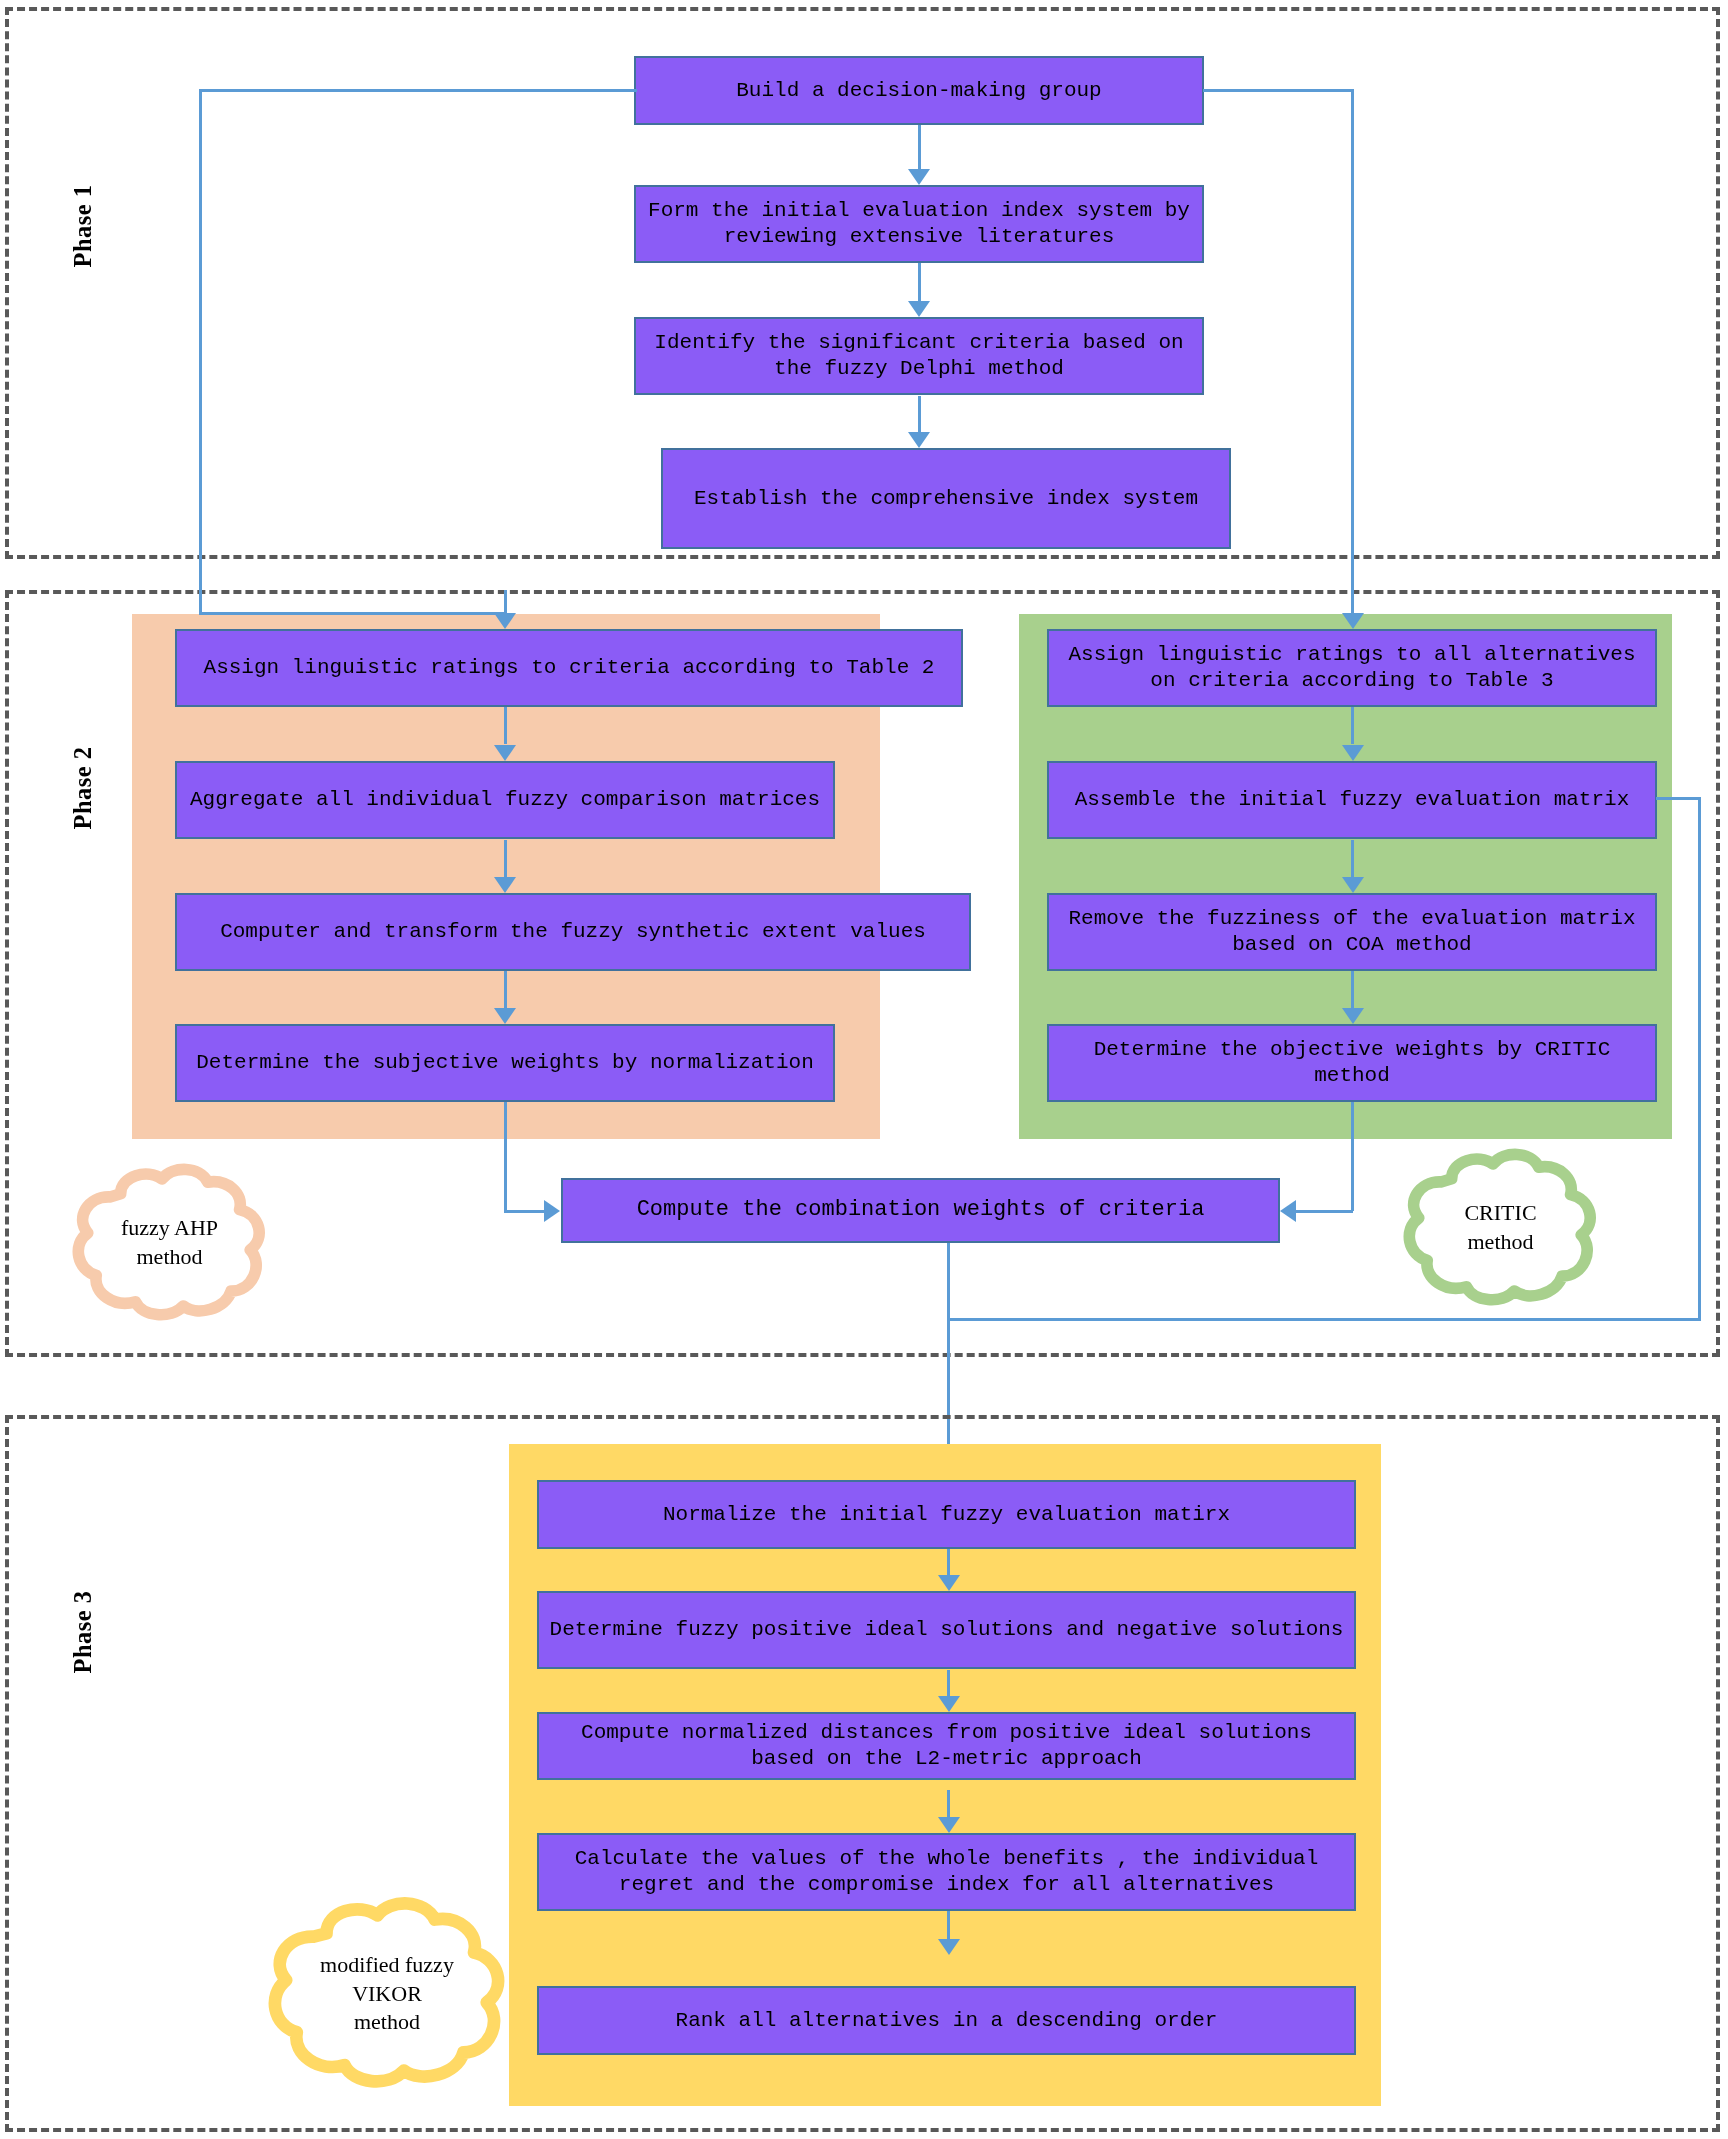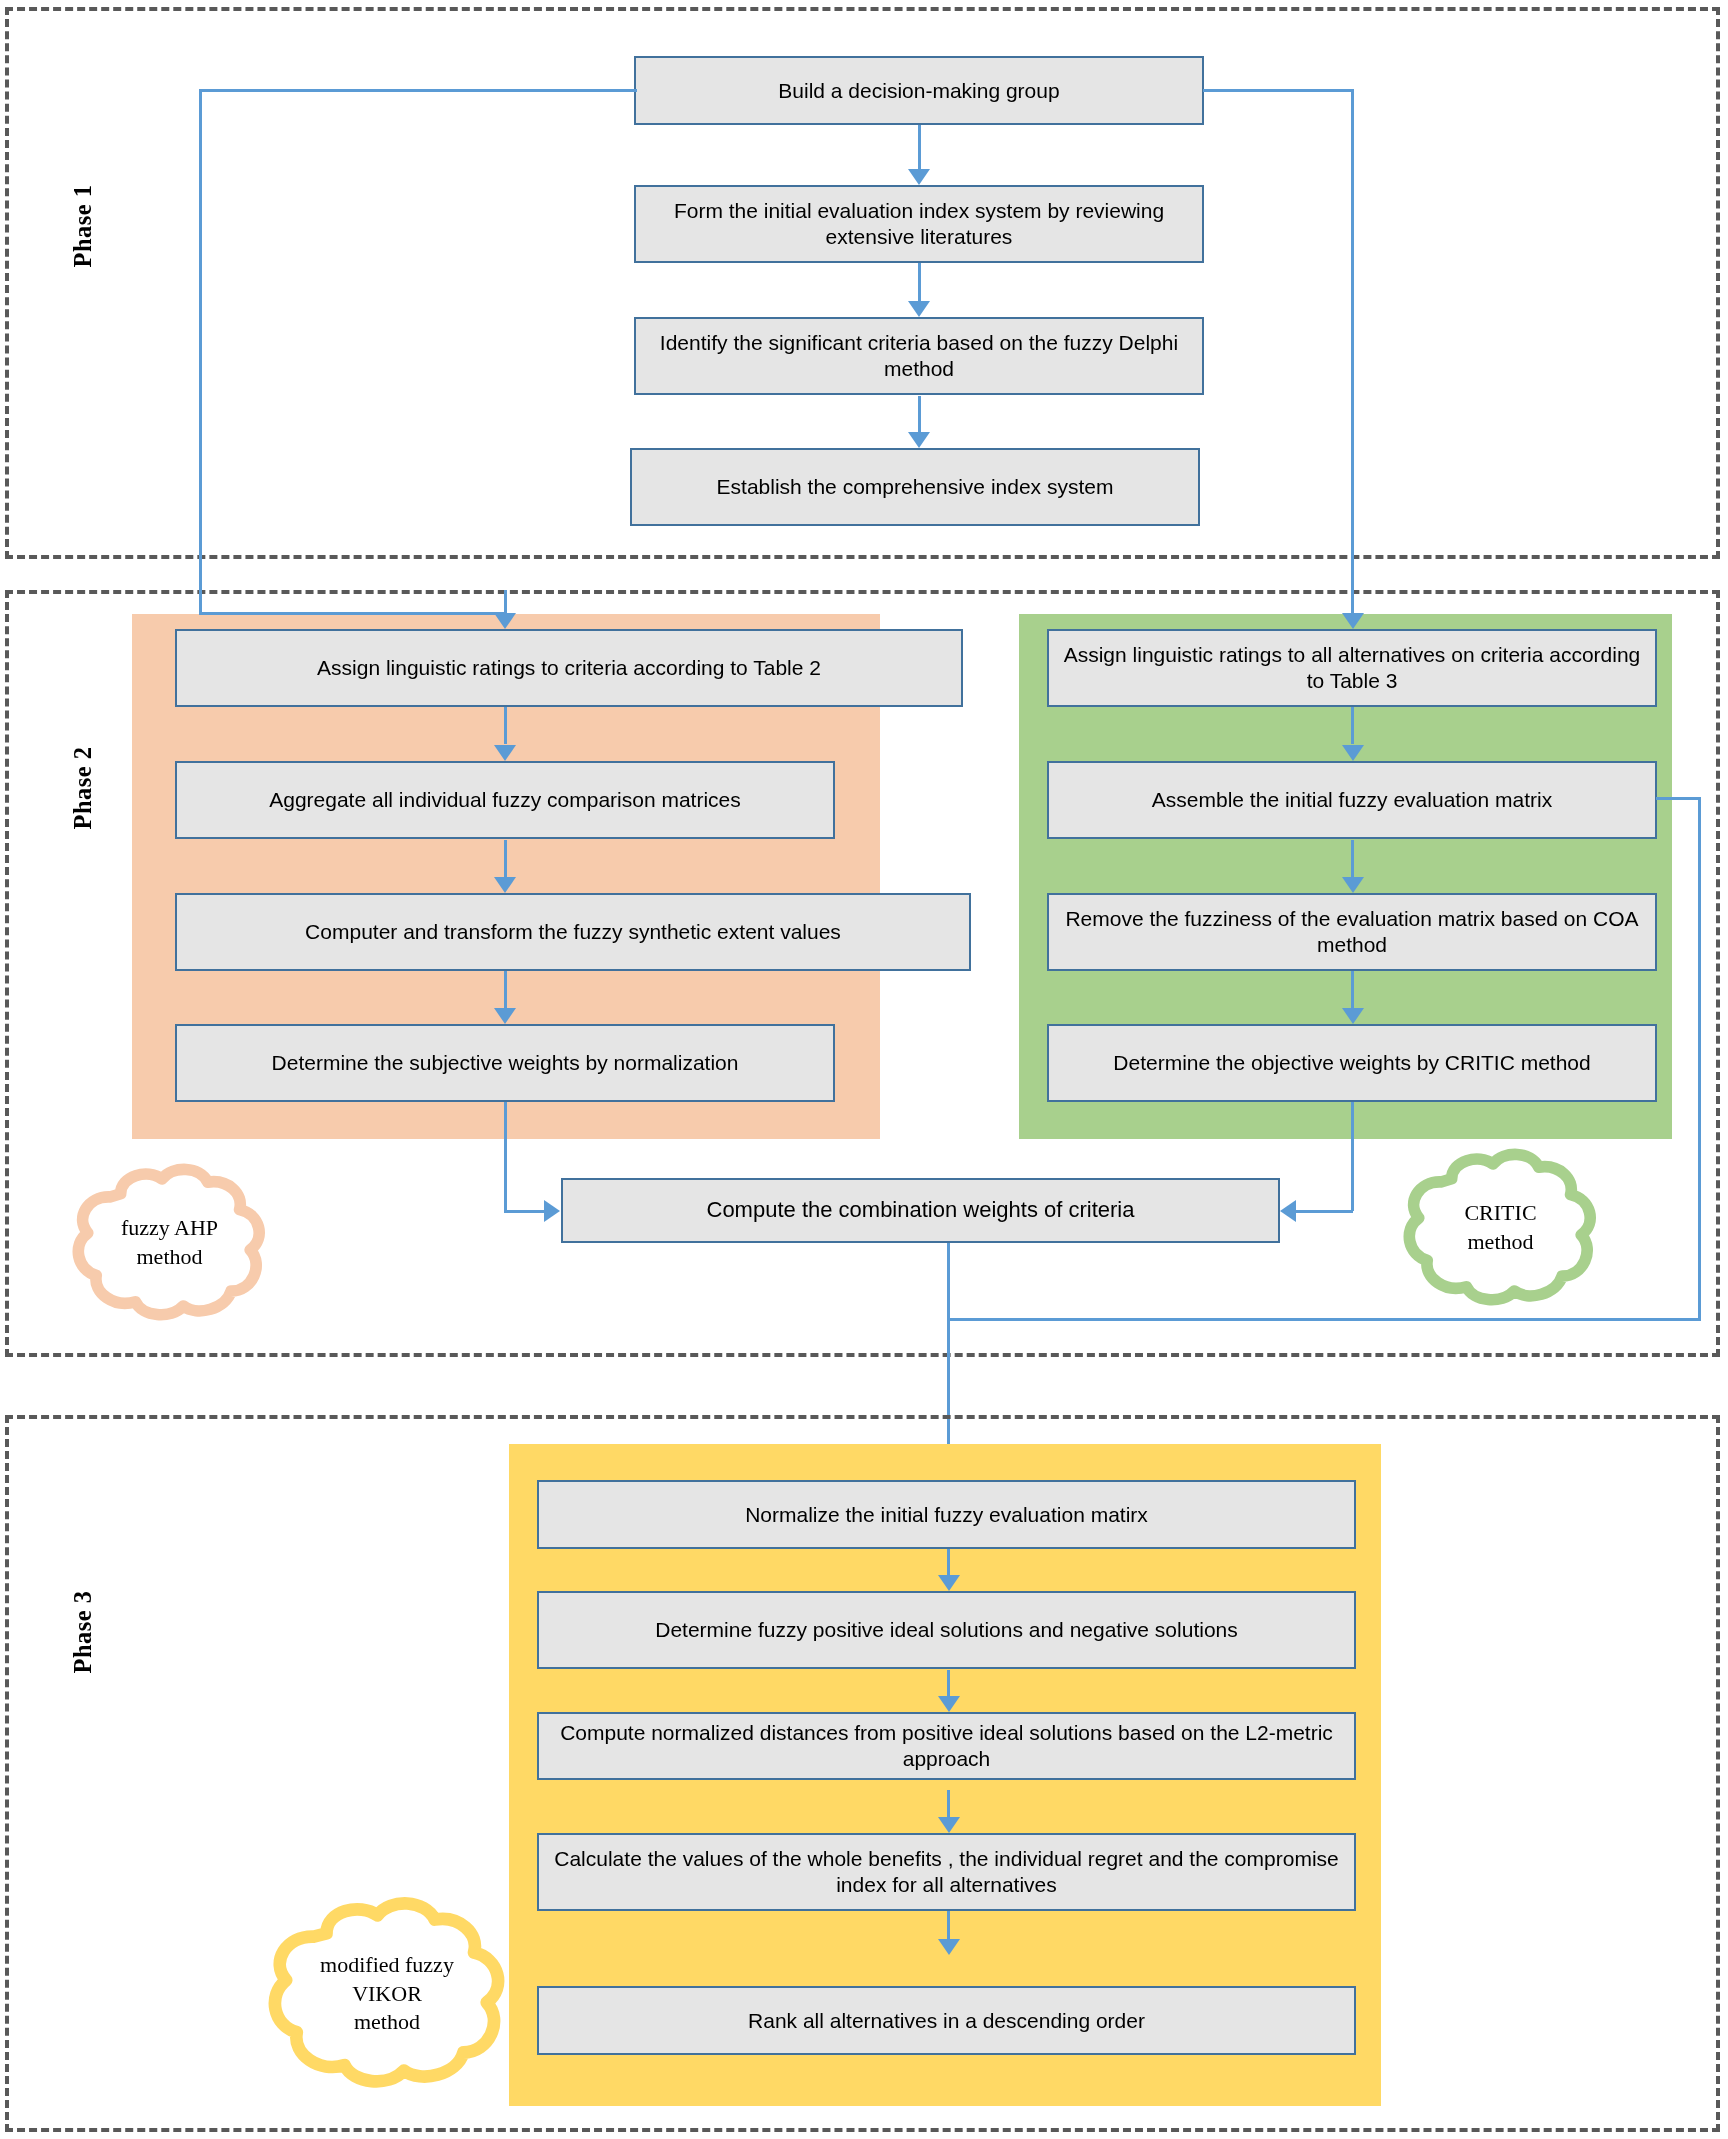--- a/index.html
+++ b/index.html
@@ -37,30 +37,30 @@
   }
   .panel.orange{background:#F7CBAC;}
   .panel.green{background:#A8D08D;}
   .panel.yellow{background:#FFD965;}
 
   
   .node{
     position:absolute;
     box-sizing:border-box;
     border:2.7px solid #41719C;
-    background:#e5e5e5;
+    background:#8b5cf6;
     display:flex;
     align-items:center;
     justify-content:flex-end;
     text-align:center;
     color:#000000;
     font-size:21px;
     line-height:1.22;
     padding:2.1px 7.4px;
-    font-family:Liberation Sans, sans-serif;
+    font-family:Liberation Mono, monospace;
   }
   .node span{display:block;width:100%;}
 
   
   .ln{
     position:absolute;
     background:#5B9BD5;
   }
   .ln.h{height:2.7px;}
   .ln.v{width:2.7px;}
@@ -115,21 +115,21 @@
   </div>
 
   <div class="node" style="left:634px; top:185px; width:570px; height:78px;">
     <span>Form the initial evaluation index system by reviewing extensive literatures</span>
   </div>
 
   <div class="node" style="left:634px; top:317px; width:570px; height:78px;">
     <span>Identify the significant criteria based on the fuzzy Delphi method</span>
   </div>
 
-  <div class="node" style="left:630px; top:448px; width:570px; height:78px;">
+  <div class="node" style="left:661px; top:448px; width:570px; height:101px;">
     <span>Establish the comprehensive index system</span>
   </div>
 
   <div class="ln v" style="left:918px; top:125px; height:45px;"></div>
   <div class="arrow-down" style="left:908px; top:169px;"></div>
 
   <div class="ln v" style="left:918px; top:263px; height:38px;"></div>
   <div class="arrow-down" style="left:908px; top:301px;"></div>
 
   <div class="ln v" style="left:918px; top:396px; height:37px;"></div>

